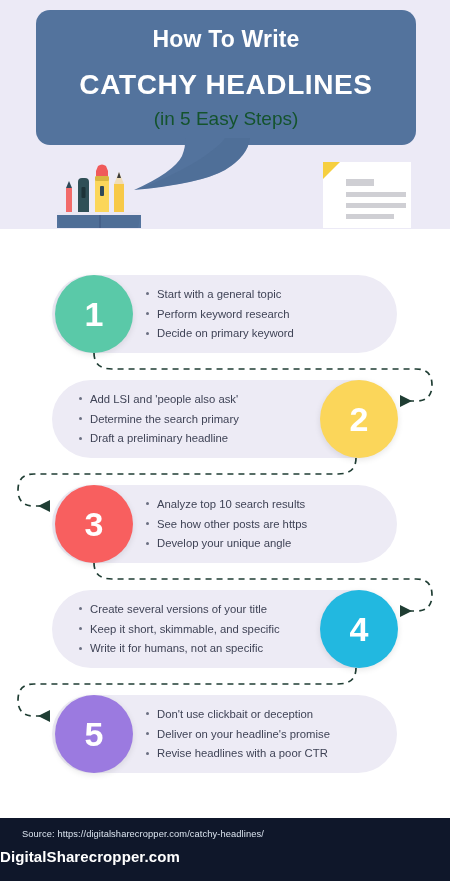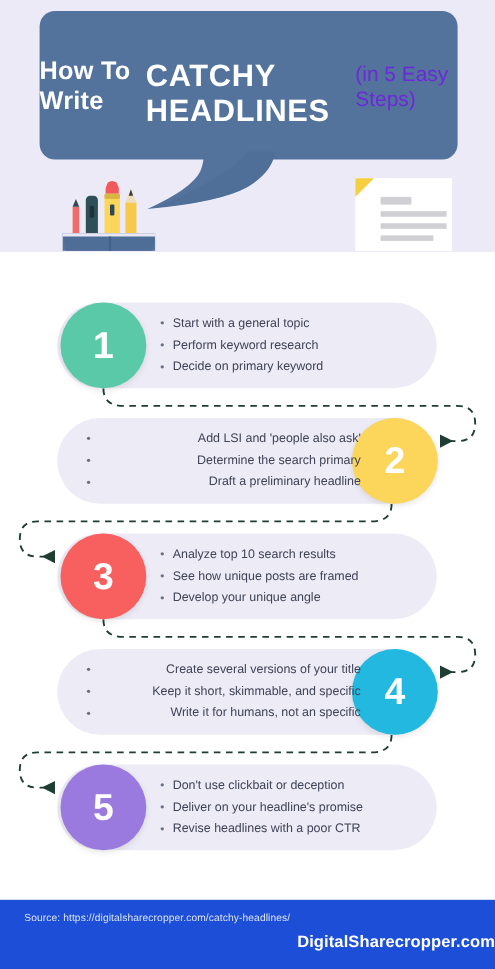--- a/index.html
+++ b/index.html
@@ -18,32 +18,32 @@
     overflow:hidden;
   }
   .bubble-wrap { position:absolute; left:0; top:0; width:450px; height:190px; }
   .bubble {
     position:absolute; left:36px; top:10px; width:380px; height:135px;
     background:#53739d; border-radius:14px;
   }
   .bubble-tail { position:absolute; left:130px; top:138px; width:170px; height:55px; }
   .title-block {
     position:absolute; left:36px; top:10px; width:380px; height:135px;
-    display:flex; flex-direction:row; align-items:center; justify-content:center;
+    display:flex; flex-direction:column; align-items:center; justify-content:center;
     gap:2px;
   }
   .t-line1 {
     color:#ffffff; font-size:23px; font-weight:bold; letter-spacing:.2px;
   }
   .t-line2 {
     color:#ffffff; font-size:28px; font-weight:bold; letter-spacing:.6px;
     margin-top:14px;
   }
   .t-line3 {
-    color:#6d28d9; font-size:19px; font-weight:400; margin-top:5px;
+    color:#14532d; font-size:19px; font-weight:400; margin-top:5px;
   }
 
   
   .pencils { position:absolute; left:52px; top:160px; width:105px; height:70px; }
   
   .docart { position:absolute; left:318px; top:160px; width:100px; height:70px; }
 
   
   .steps { position:absolute; left:0; top:229px; width:450px; height:580px; }
   .connectors { position:absolute; left:0; top:0; width:450px; height:580px; }
@@ -63,41 +63,41 @@
     box-shadow:0 2px 6px rgba(0,0,0,.10);
   }
   .circle.at-left  { left:55px; }
   .circle.at-right { left:320px; }
 
   .bullets {
     position:absolute; top:0; height:78px;
     display:flex; flex-direction:column; justify-content:center; gap:7px;
   }
   .bullets.pad-left  { left:145px; width:250px; }
-  .bullets.pad-right { left:78px;  width:250px;text-align:right; }
+  .bullets.pad-right { left:78px;  width:250px; }
   .bullet {
     font-size:11.3px; color:#3f4356; line-height:1.15;
     position:relative; padding-left:12px; white-space:nowrap;
   }
   .bullet::before {
     content:""; position:absolute; left:1px; top:4.5px;
     width:3.2px; height:3.2px; border-radius:50%; background:#6b6f82;
   }
 
   
   .footer {
     position:absolute; left:0; top:818px; width:450px; height:63px;
-    background:#1d4ed8;
+    background:#0f172a;
   }
   .src {
     position:absolute; left:22px; top:11px;
     color:#dbe4ef; font-size:9.3px; letter-spacing:.1px;
   }
   .brand {
-    position:absolute; left:0; top:30px; width:450px; text-align:right;
+    position:absolute; left:0; top:30px; width:450px; text-align:left;
     color:#ffffff; font-size:15px; font-weight:bold; letter-spacing:.1px;
   }
 </style>
 </head>
 <body>
 
 <div class="header">
 
   <div class="bubble-wrap">
     <div class="bubble"></div>
@@ -202,21 +202,21 @@
     </div>
   </div>
 
   <div class="step" style="top:256px;">
     <div class="panel left"></div>
     <div class="circle at-left" style="background:#f85f5f;">
       <span>3</span>
     </div>
     <div class="bullets pad-left">
       <div class="bullet">Analyze top 10 search results</div>
-      <div class="bullet">See how unique posts are framed</div>
+      <div class="bullet">See how other posts are https</div>
       <div class="bullet">Develop your unique angle</div>
     </div>
   </div>
 
   <div class="step" style="top:361px;">
     <div class="panel right"></div>
     <div class="circle at-right" style="background:#22b8e0;">
       <span>4</span>
     </div>
     <div class="bullets pad-right">

